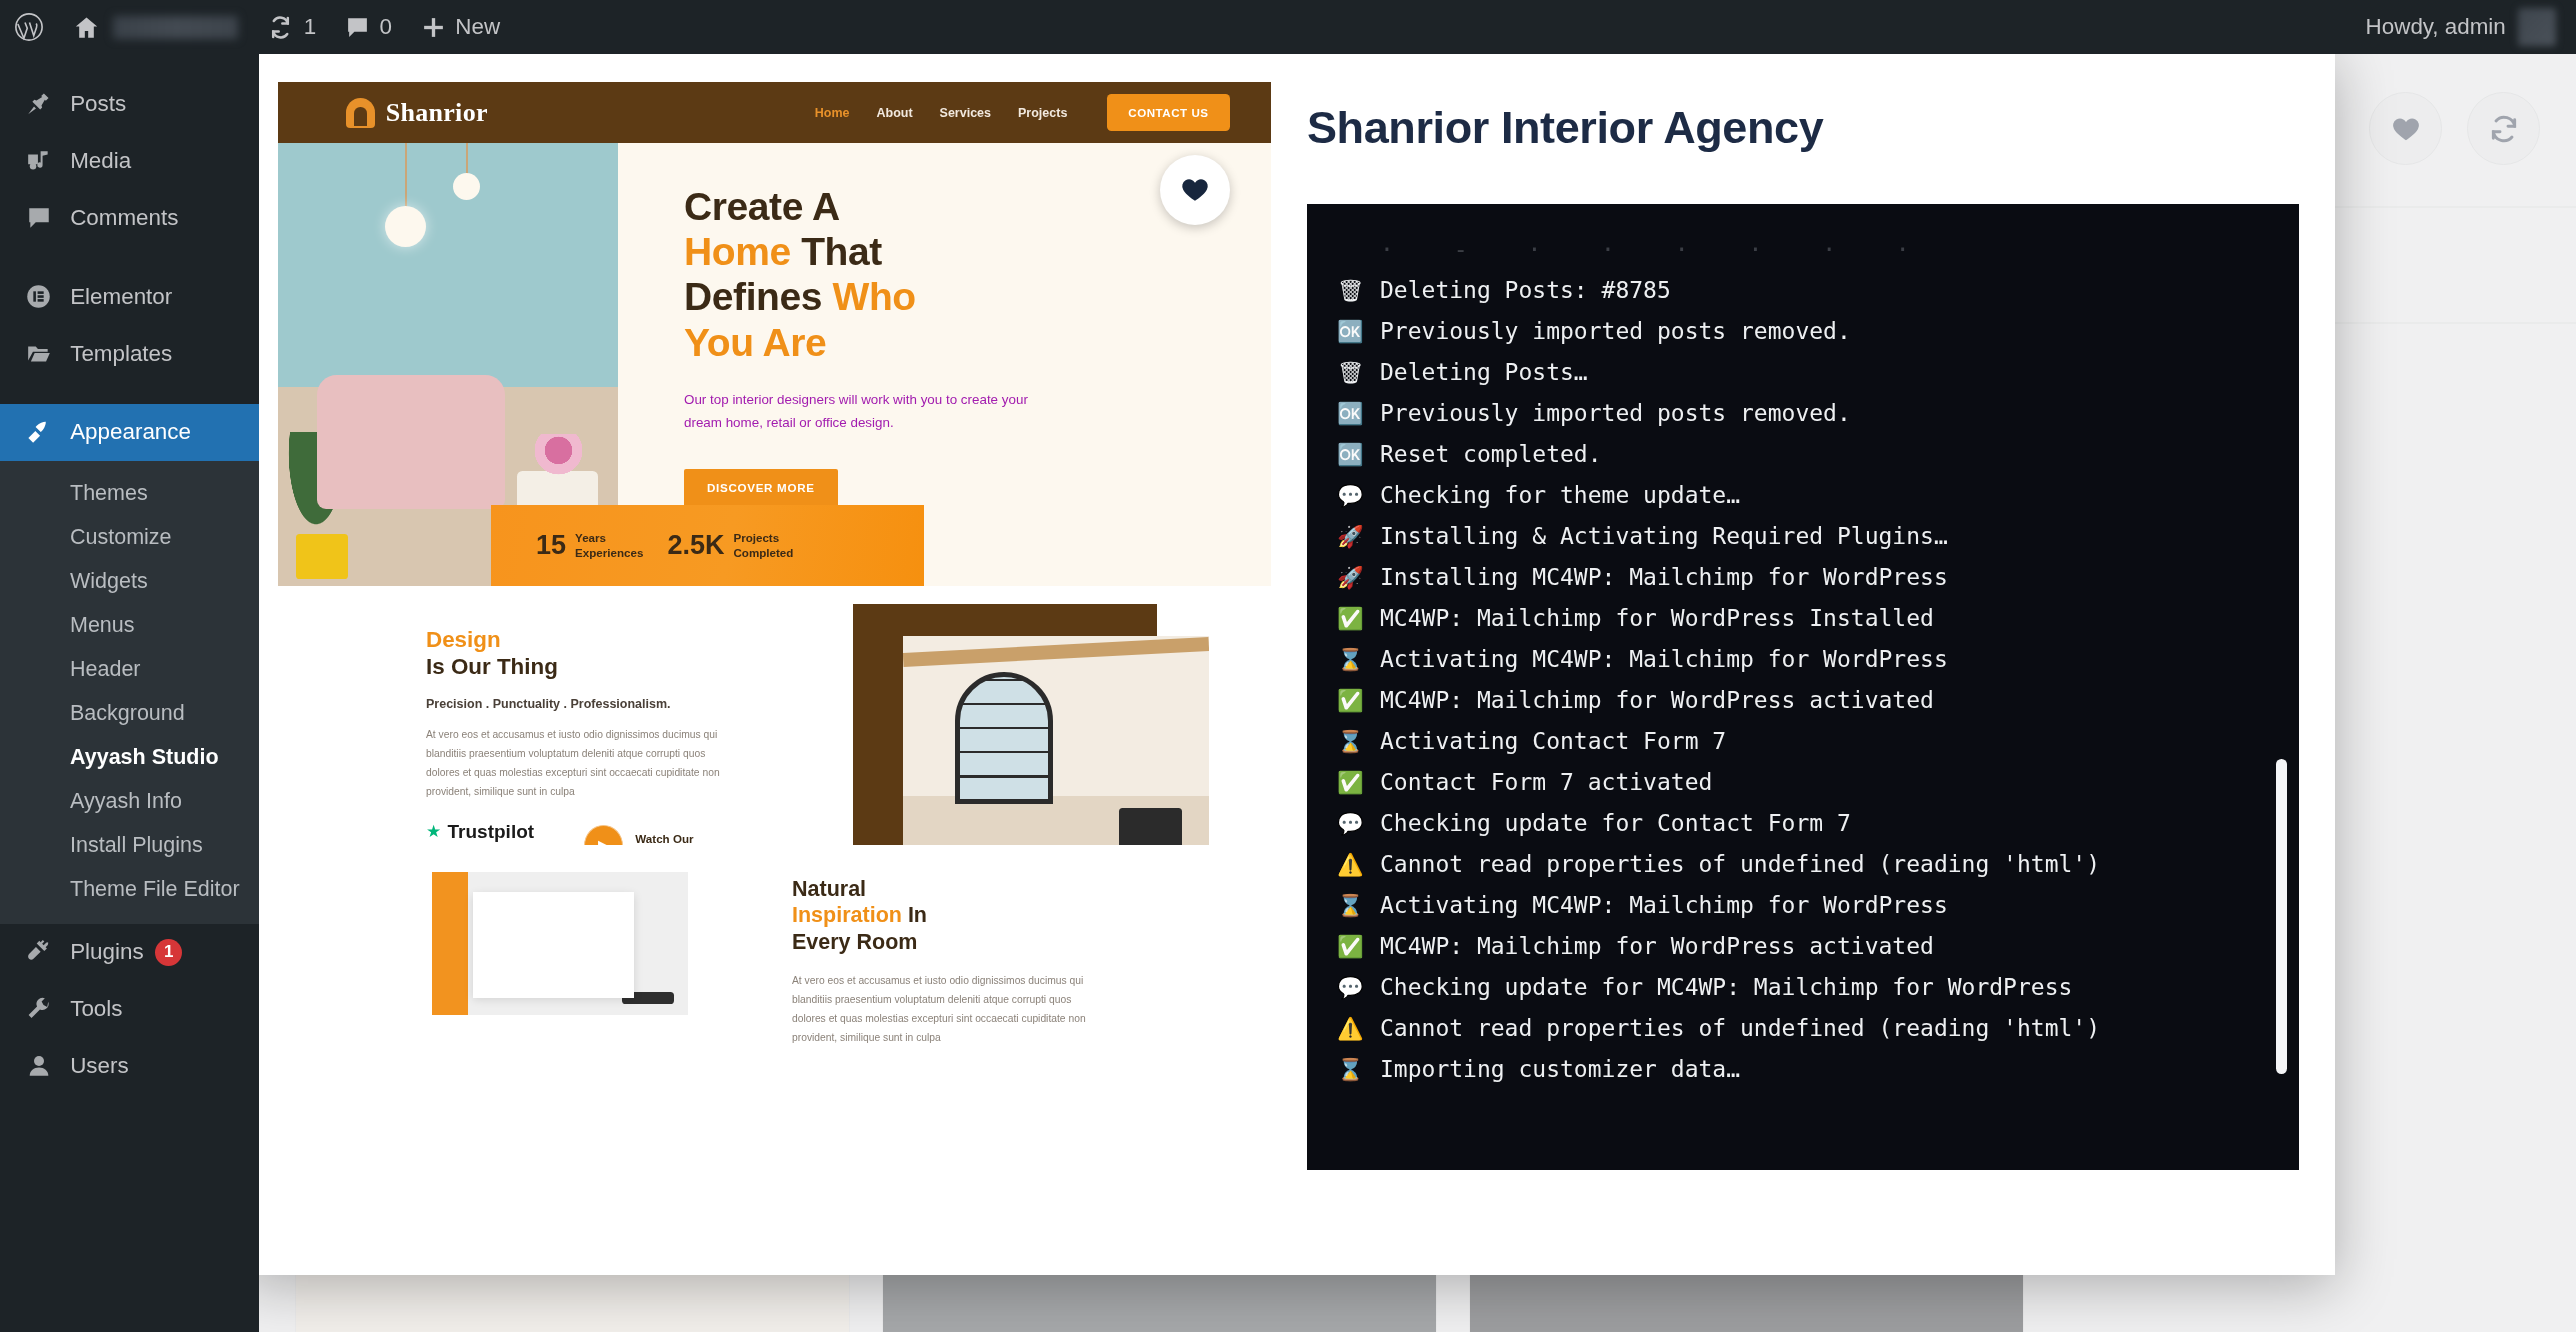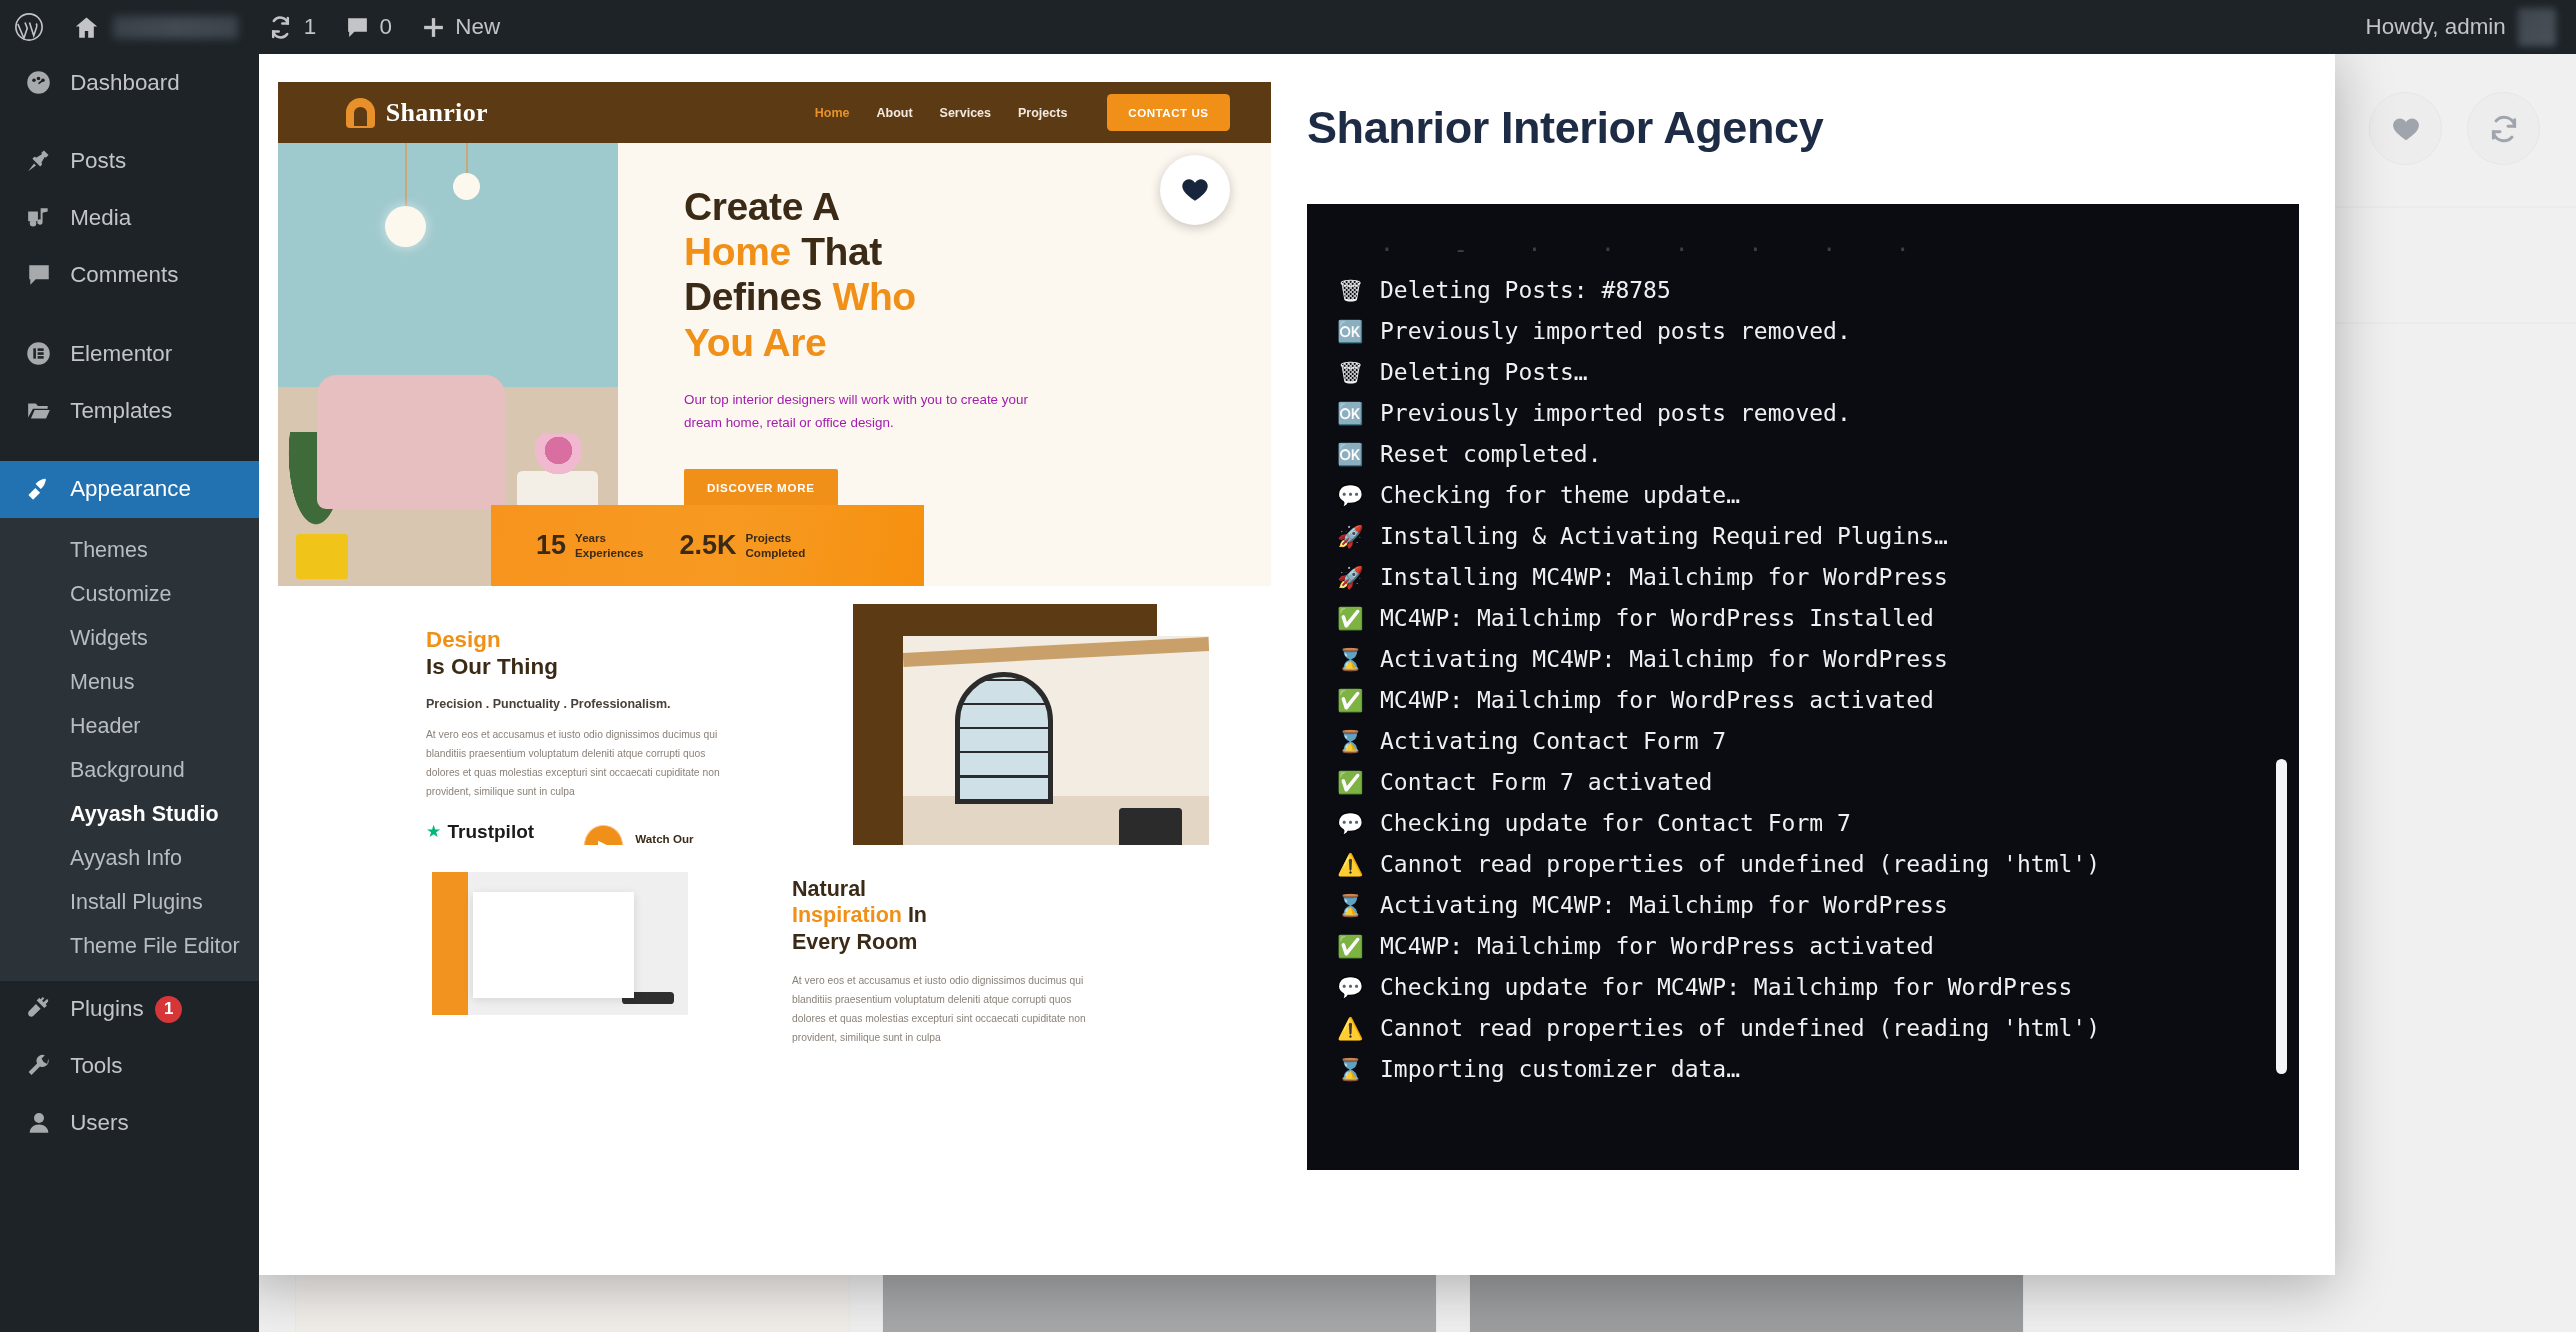--- a/index.html
+++ b/index.html
@@ -269,21 +269,21 @@
   .hero-p { margin-top: 23px; font-size: 13.4px; color: #a21caf; line-height: 1.75; max-width: 376px; }
   .hero-cta {
     margin-top: 34px; display: inline-block;
     background: #f09018; color: #fff; font-size: 11.6px; font-weight: 700;
     padding: 12.5px 23px; border-radius: 2px; letter-spacing: 0.7px;
   }
   .stats-bar {
     position: absolute; left: 213px; bottom: 0;
     width: 433px; height: 81px;
     background: linear-gradient(100deg,#f7941d,#f79a22 55%,#f6900f);
-    display: flex; align-items: center; gap: 36px;
+    display: flex; align-items: center; gap: 24px;
     padding-left: 45px;
     color: #3b2a16;
   }
   .stat { display: flex; align-items: center; gap: 9px; }
   .stat .num { font-size: 27px; font-weight: 800; }
   .stat .txt { font-size: 11.6px; font-weight: 700; line-height: 1.25; }
 
   
   .shot-sec2 { position: relative; height: 259px; background: #fff; padding: 41px 0 0 148px; display: flex; }
   .s2-left { width: 295px; }
@@ -709,32 +709,20 @@
     <span>New</span>
   </span>
   <span id="ab-howdy">
     <span>Howdy, admin</span>
     <span class="avatar-blur"></span>
   </span>
 </div>
 
 <div id="adminmenu">
 
-  <div class="menu-item">
-    <span class="mi-icon">
-      <svg width="27" height="27" viewBox="0 0 24 24" fill="currentColor">
-          <circle cx="12" cy="12" r="10"></circle>
-          <circle cx="8" cy="10" r="1.6" fill="#1d2327"></circle>
-          <circle cx="12" cy="8.4" r="1.6" fill="#1d2327"></circle>
-          <circle cx="16" cy="10" r="1.6" fill="#1d2327"></circle>
-          <path d="M12 13l4-3" stroke="#1d2327" stroke-width="1.6"></path>
-        </svg>
-    </span>
-    <span class="mi-label">Dashboard</span>
-  </div>
 
   <div class="menu-sep"></div>
 
   <div class="menu-item">
     <span class="mi-icon">
       <svg width="26" height="26" viewBox="0 0 24 24" fill="currentColor">
           <path d="M16.5 2.2 14 4.7l.9.9-5.2 3.1-2-.6-1.8 1.8 7.2 7.2 1.8-1.8-.6-2 3.1-5.2.9.9 2.5-2.5zM7.4 14.3 2 21.5l7.2-5.4z"></path>
         </svg>
     </span>
     <span class="mi-label">Posts</span>

